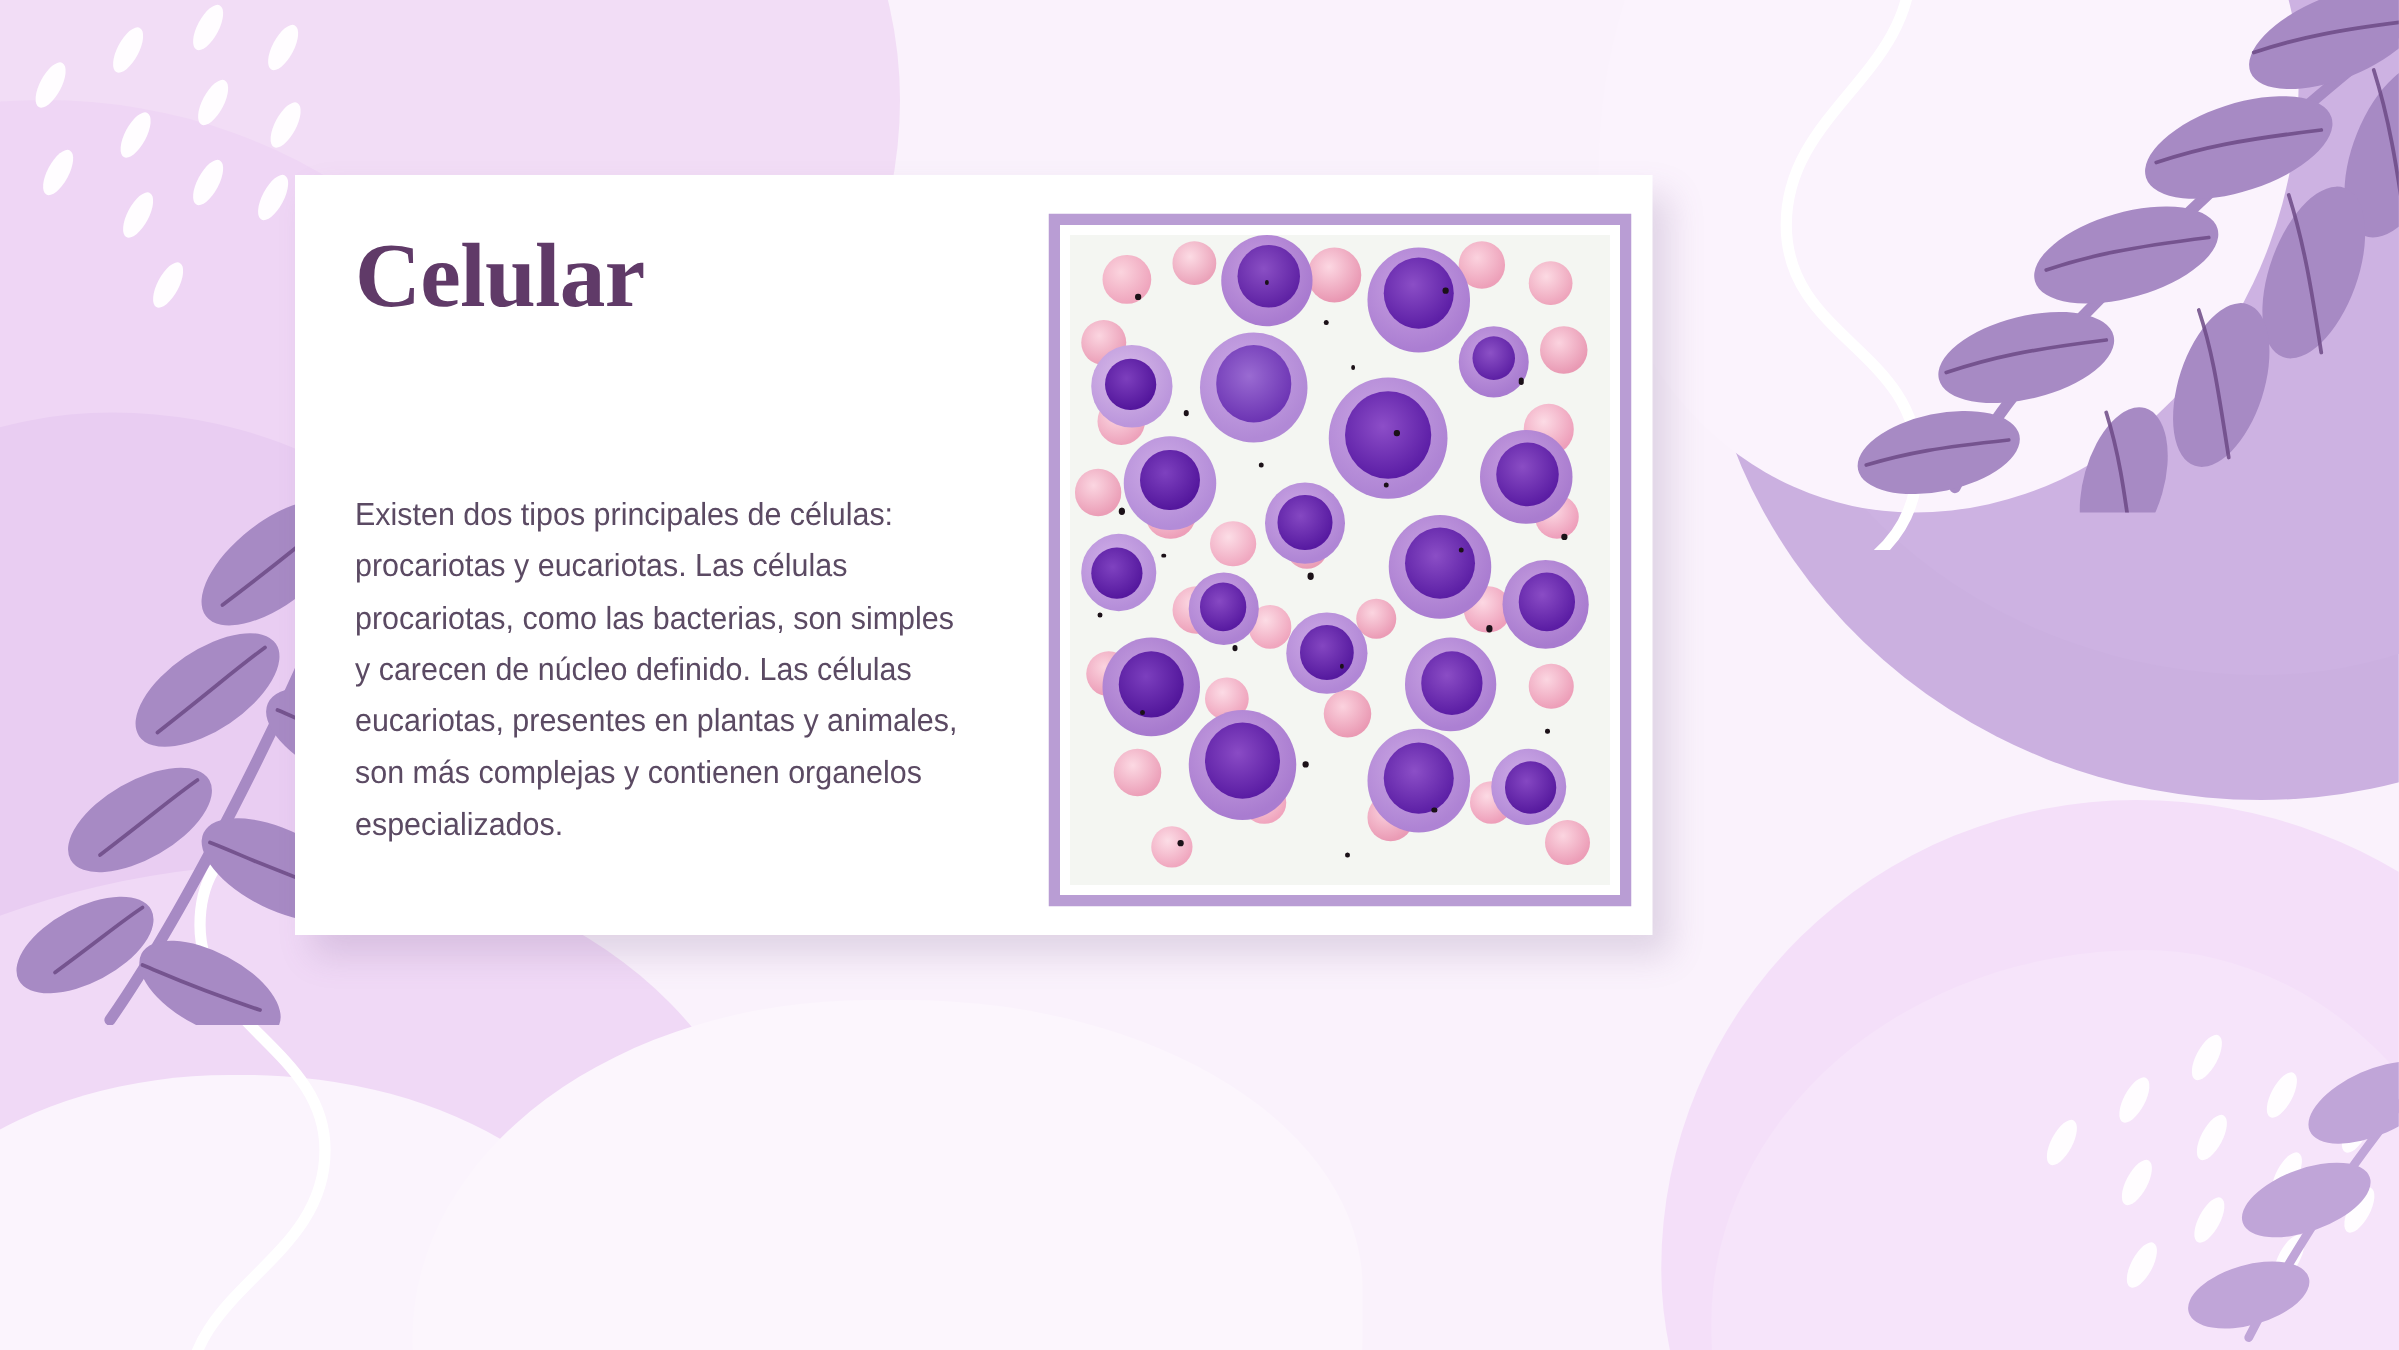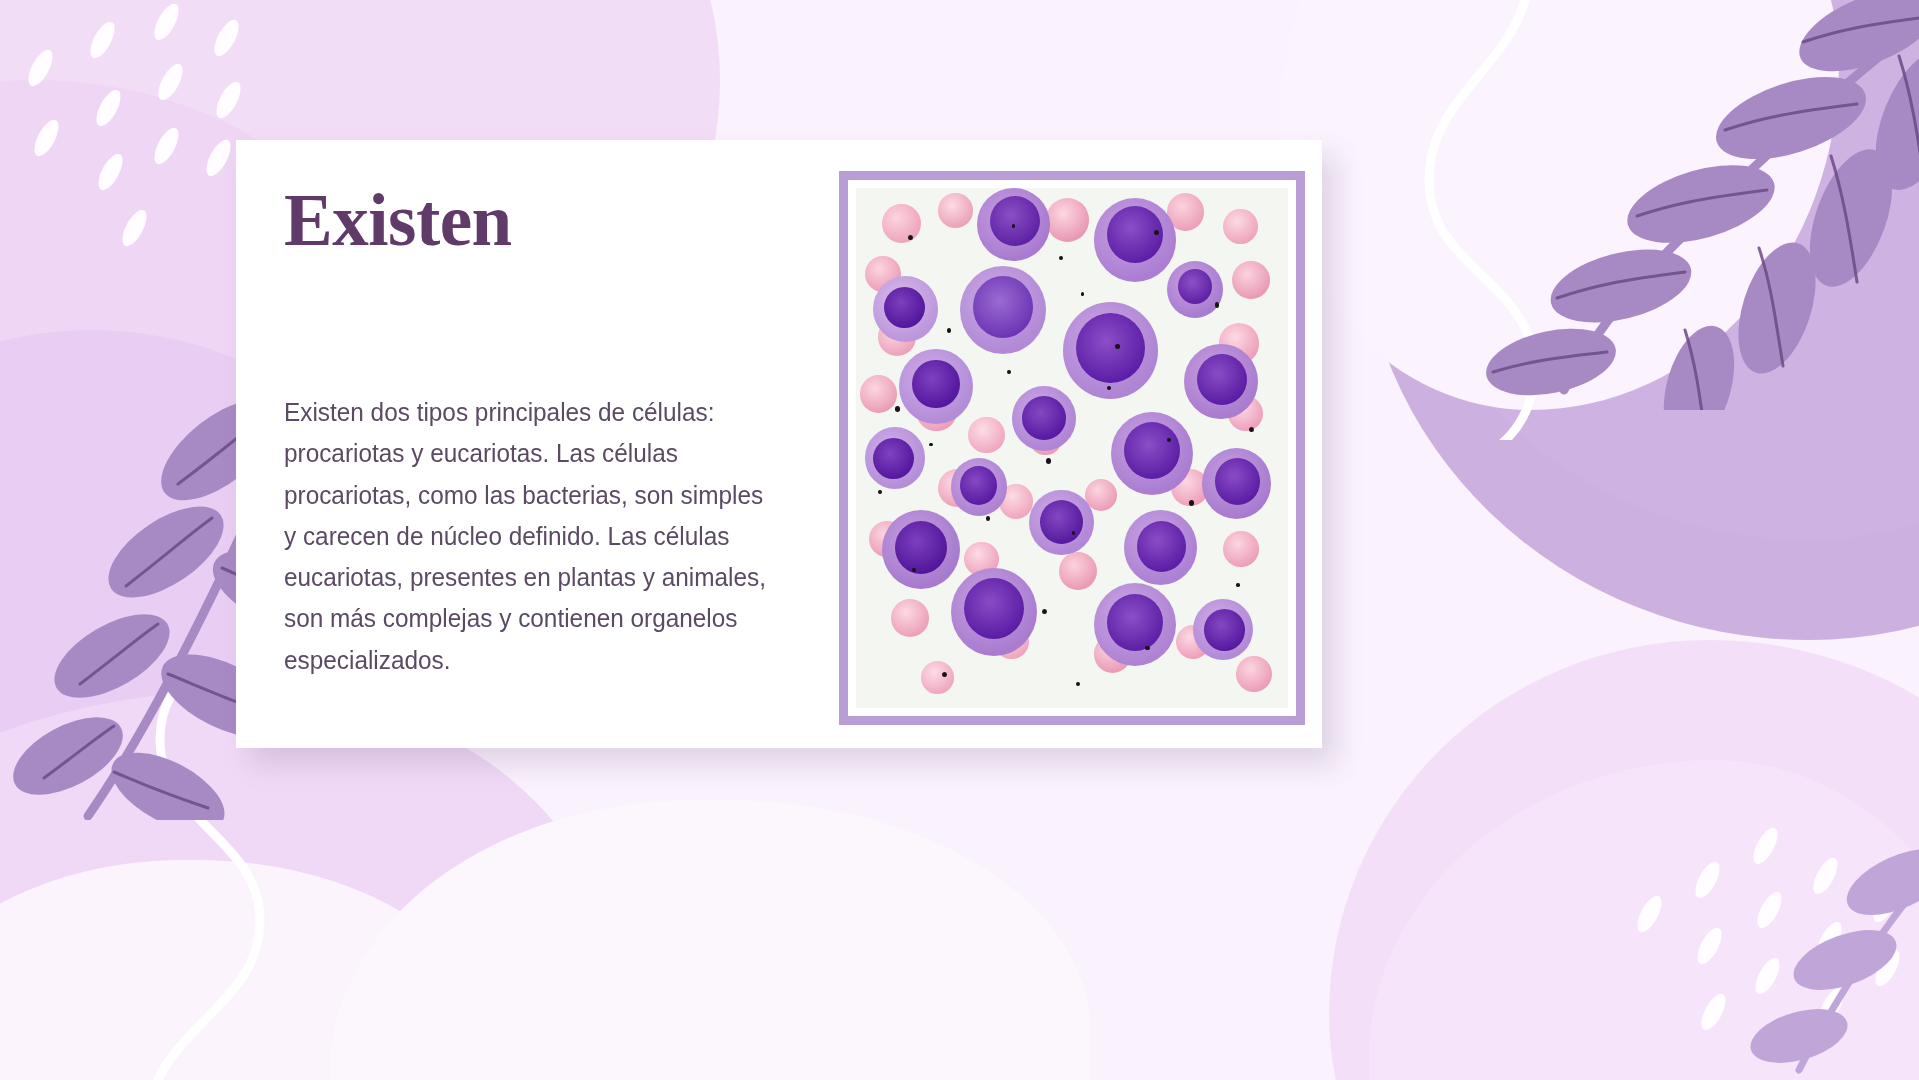--- a/index.html
+++ b/index.html
@@ -253,21 +253,21 @@
       <ellipse cx="250" cy="62" rx="56" ry="26" transform="rotate(-24 250 62)"></ellipse>
       <ellipse cx="196" cy="140" rx="54" ry="25" transform="rotate(-20 196 140)"></ellipse>
       <ellipse cx="150" cy="216" rx="50" ry="24" transform="rotate(-16 150 216)"></ellipse>
     </g>
   </svg>
 
   <div class="card">
     <div class="card-inner">
 
       <h1 class="title">
-        <span class="tline">Existen</span>
+        <span class="tline">Celular</span>
       </h1>
 
       <p class="body-text">Existen dos tipos principales de células: procariotas y eucariotas. Las células procariotas, como las bacterias, son simples y carecen de núcleo definido. Las células eucariotas, presentes en plantas y animales, son más complejas y contienen organelos especializados.</p>
 
       <div class="photo-frame">
         <div class="photo-inner-gap">
           <div class="photo">
 
             <div class="cell" style="left:6%;top:3%;width:9%;height:7.6%;background:radial-gradient(circle at 38% 35%, #fbd4de, #efa5bd 72%);"></div>
             <div class="cell" style="left:19%;top:1%;width:8%;height:6.6%;background:radial-gradient(circle at 40% 35%, #fcdbe4, #eba3ba 72%);"></div>

